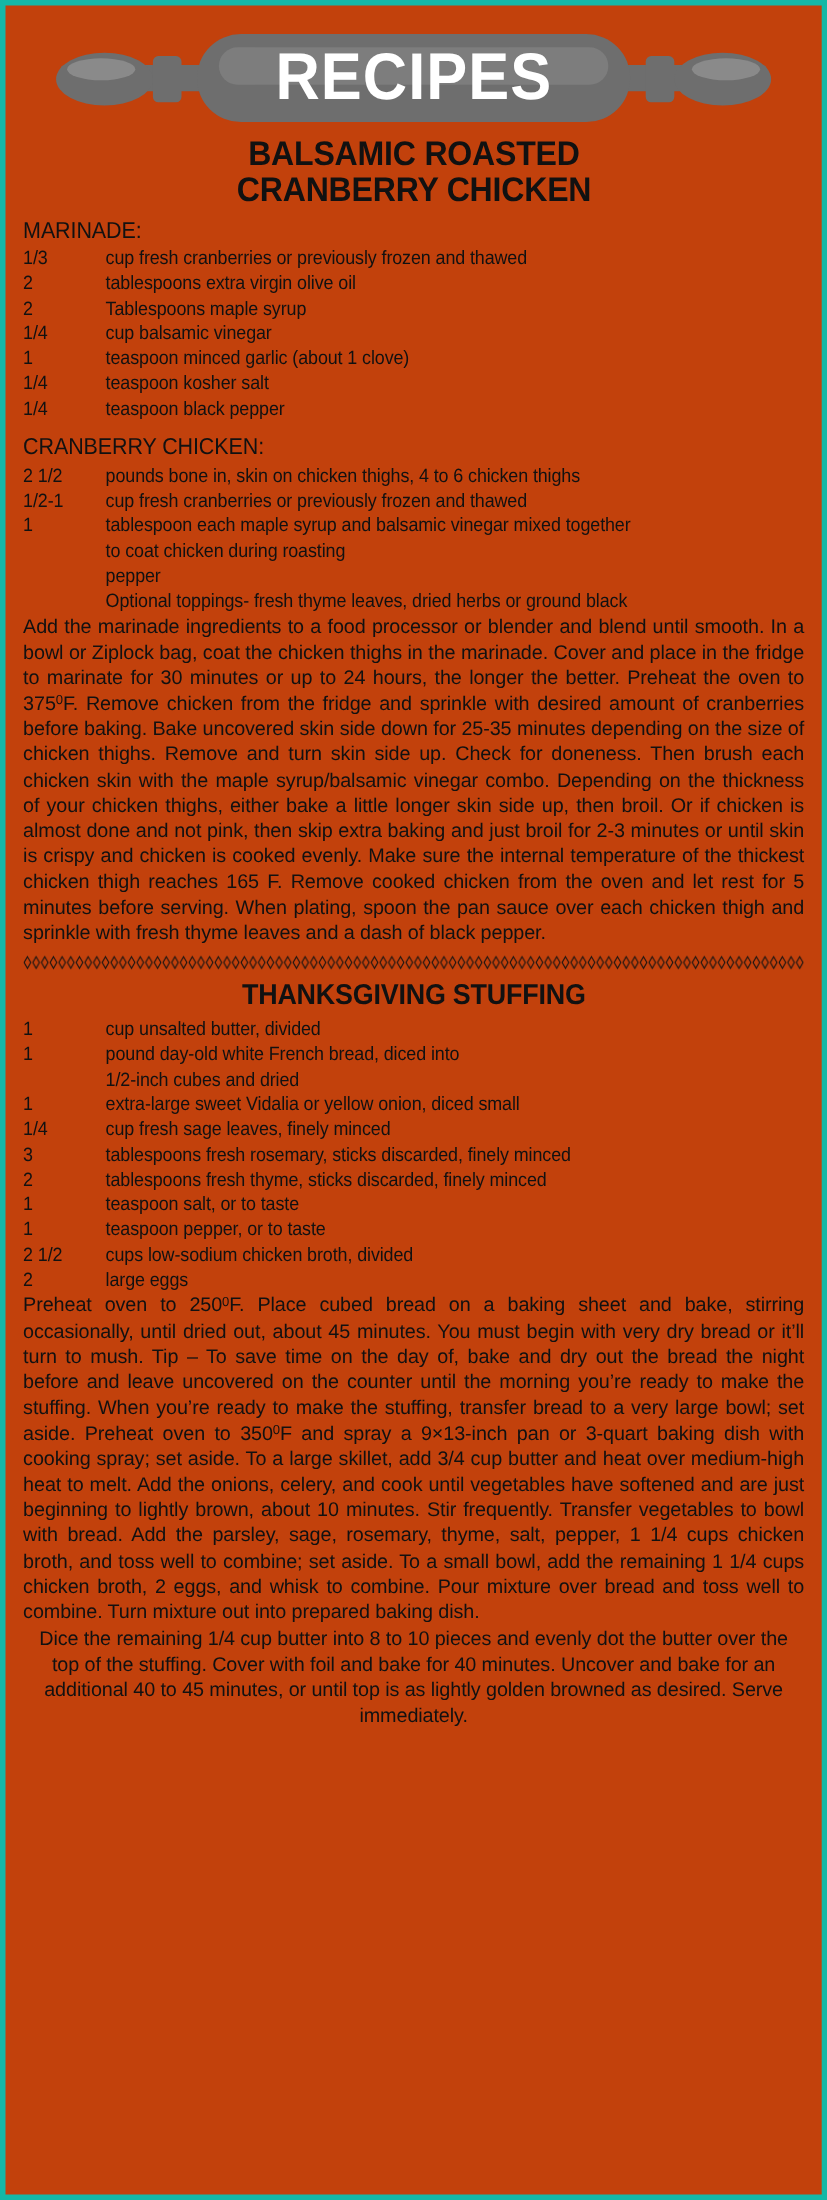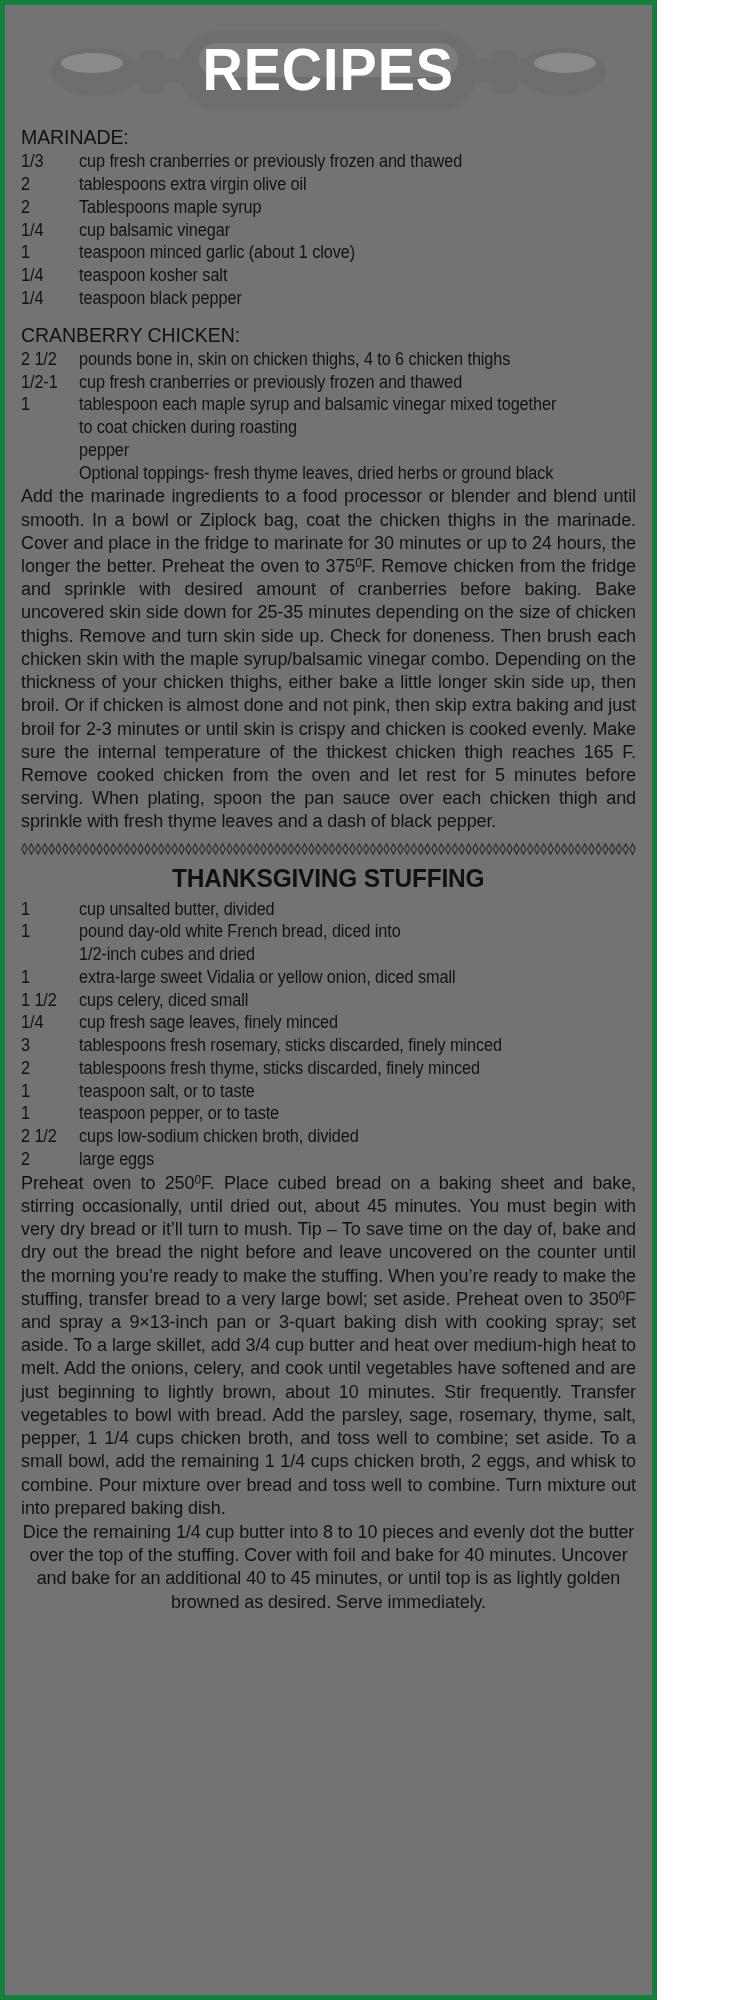--- a/index.html
+++ b/index.html
@@ -6,25 +6,25 @@
   html, body {
     margin: 0;
     padding: 0;
     background: #ffffff;
   }
   body {
     font-family: "Liberation Sans", sans-serif;
   }
   .page {
     position: relative;
-    width: 657px;
+    width: 752px;
     height: 2000px;
     box-sizing: border-box;
-    background: #737373;
-    border: 5px solid #15803d;
+    background: #c2410c;
+    border: 5px solid #14b8a6;
     overflow: hidden;
   }
   .inner {
     position: absolute;
     top: 0; left: 0; right: 0; bottom: 0;
     padding: 12px 16px 10px 16px;
     box-sizing: border-box;
   }
 
   
@@ -144,20 +144,21 @@
     transform: scaleX(0.93);
     transform-origin: left center;
   }
   .ing-list { margin: 0; padding: 0; }
   .ing-row {
     display: flex;
     font-size: 17.5px;
     line-height: 1.30;
     color: #111;
     letter-spacing: -0.1px;
+    gap: 17px;
   }
   .ing-qty {
     flex: 0 0 58px;
     width: 58px;
   }
   .ing-text { flex: 1 1 auto; }
   .ing-row.cont .ing-qty { visibility: hidden; }
   .gap { height: 11px; }
 
   
@@ -199,20 +200,24 @@
       <div class="pin-knob right"></div>
       <div class="pin-knob-hl left"></div>
       <div class="pin-knob-hl right"></div>
       <div class="pin-collar left"></div>
       <div class="pin-collar right"></div>
       <div class="pin-body"></div>
       <div class="pin-body-hl"></div>
       <div class="masthead-title"><span>RECIPES</span></div>
     </div>
 
+    <div class="recipe-title">
+      <span>BALSAMIC ROASTED</span><br>
+      <span>CRANBERRY CHICKEN</span>
+    </div>
 
     <div class="section-label"><span>MARINADE:</span></div>
     <div class="ing-list">
       <div class="ing-row">
         <div class="ing-qty"><span>1/3</span></div>
         <div class="ing-text"><span>cup fresh cranberries or previously frozen and thawed</span></div>
       </div>
       <div class="ing-row">
         <div class="ing-qty"><span>2</span></div>
         <div class="ing-text"><span>tablespoons extra virgin olive oil</span></div>
@@ -295,24 +300,20 @@
       </div>
       <div class="ing-row cont">
         <div class="ing-qty"></div>
         <div class="ing-text"><span>1/2-inch cubes and dried</span></div>
       </div>
       <div class="ing-row">
         <div class="ing-qty"><span>1</span></div>
         <div class="ing-text"><span>extra-large sweet Vidalia or yellow onion, diced small</span></div>
       </div>
       <div class="ing-row">
-        <div class="ing-qty"><span>1 1/2</span></div>
-        <div class="ing-text"><span>cups celery, diced small</span></div>
-      </div>
-      <div class="ing-row">
         <div class="ing-qty"><span>1/4</span></div>
         <div class="ing-text"><span>cup fresh sage leaves, finely minced</span></div>
       </div>
       <div class="ing-row">
         <div class="ing-qty"><span>3</span></div>
         <div class="ing-text"><span>tablespoons fresh rosemary, sticks discarded, finely minced</span></div>
       </div>
       <div class="ing-row">
         <div class="ing-qty"><span>2</span></div>
         <div class="ing-text"><span>tablespoons fresh thyme, sticks discarded, finely minced</span></div>

